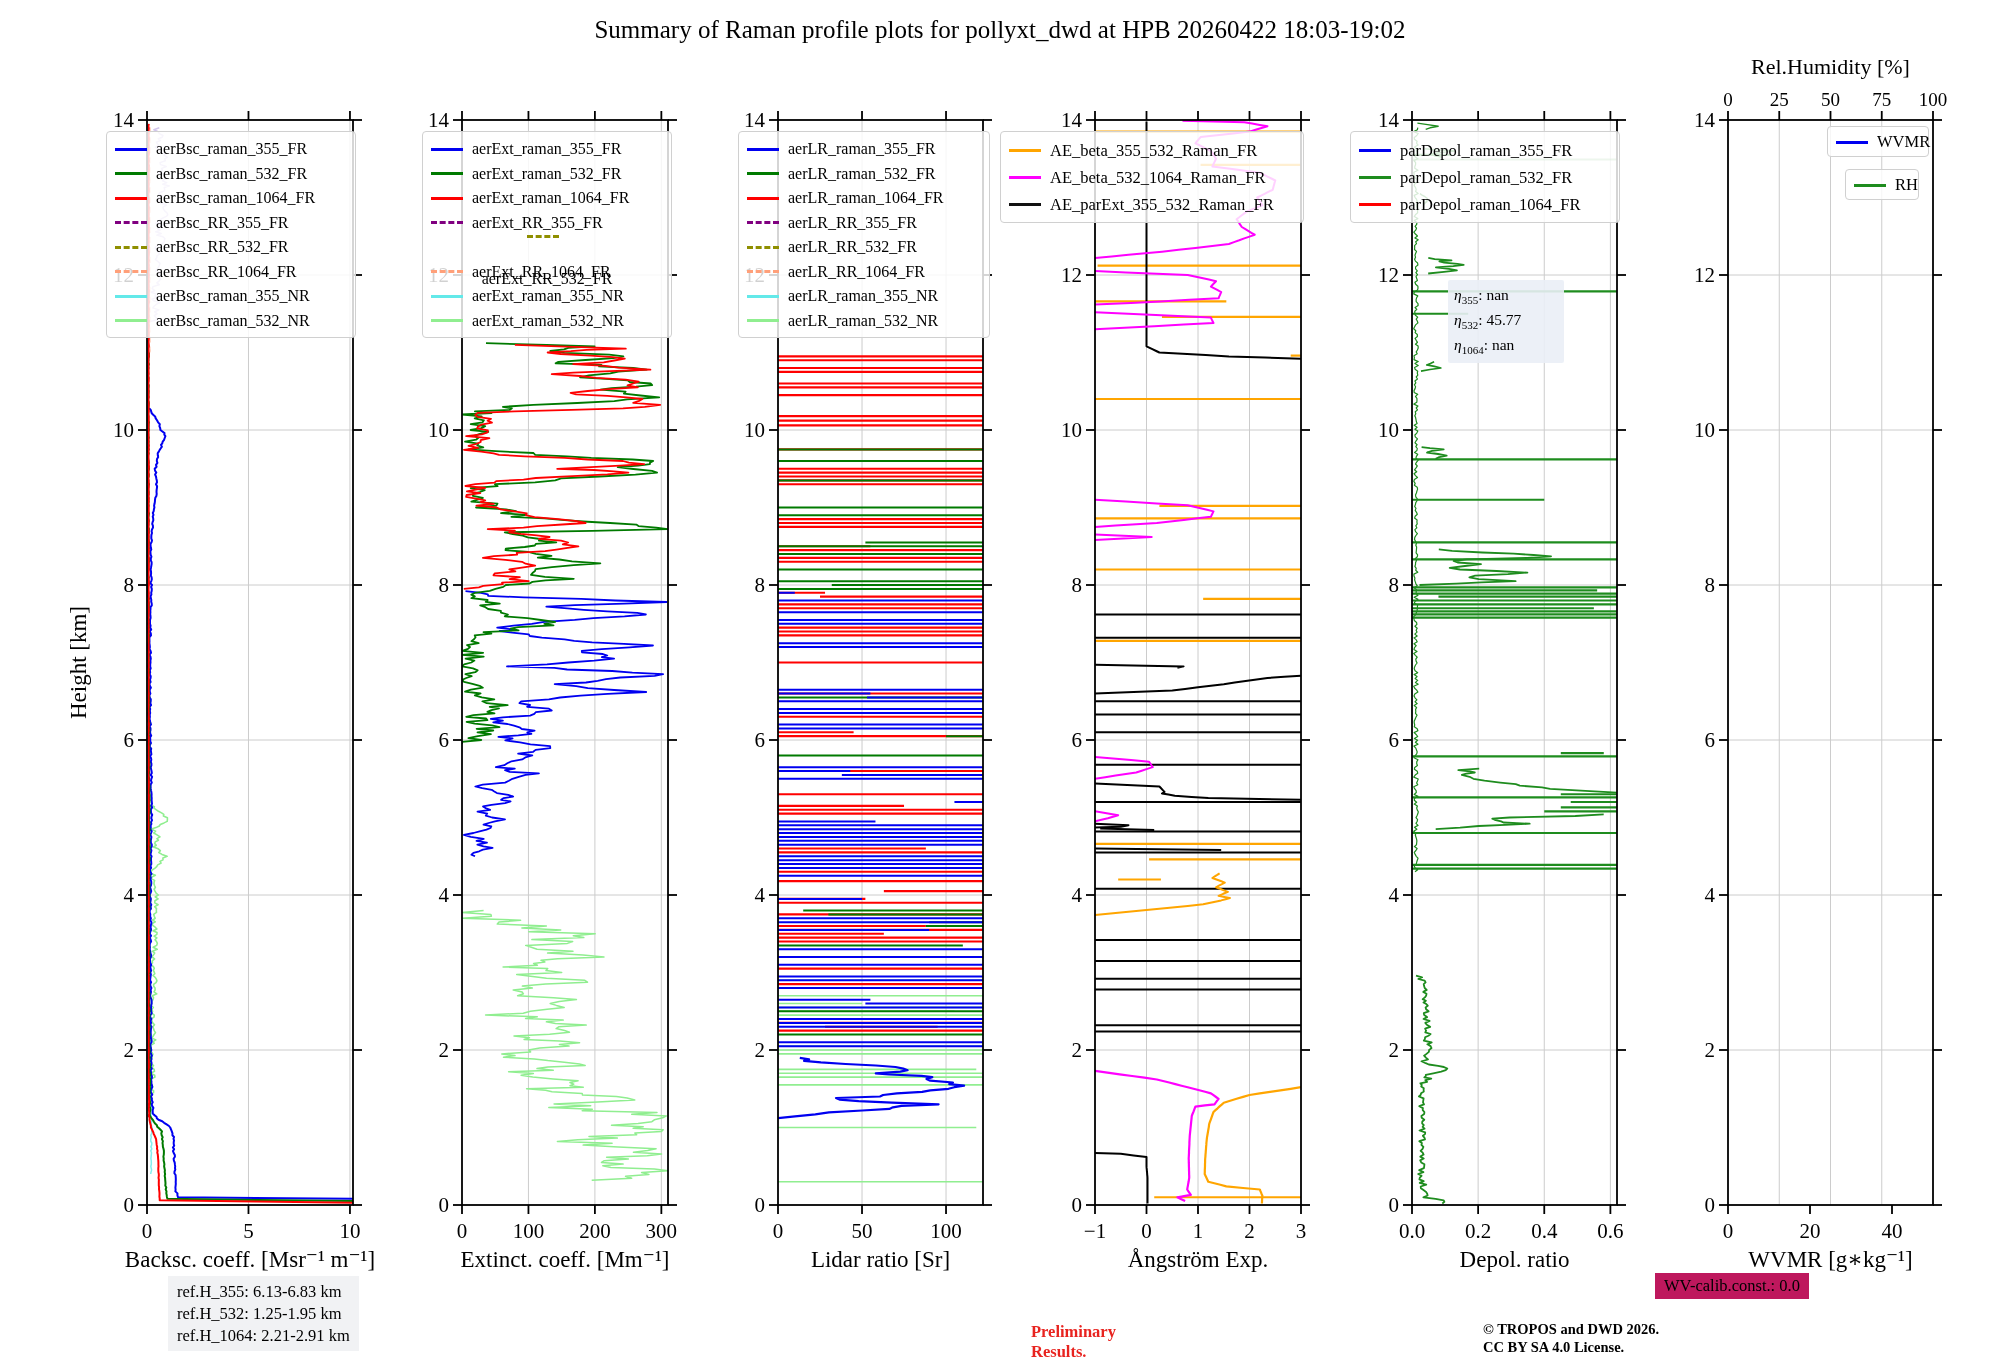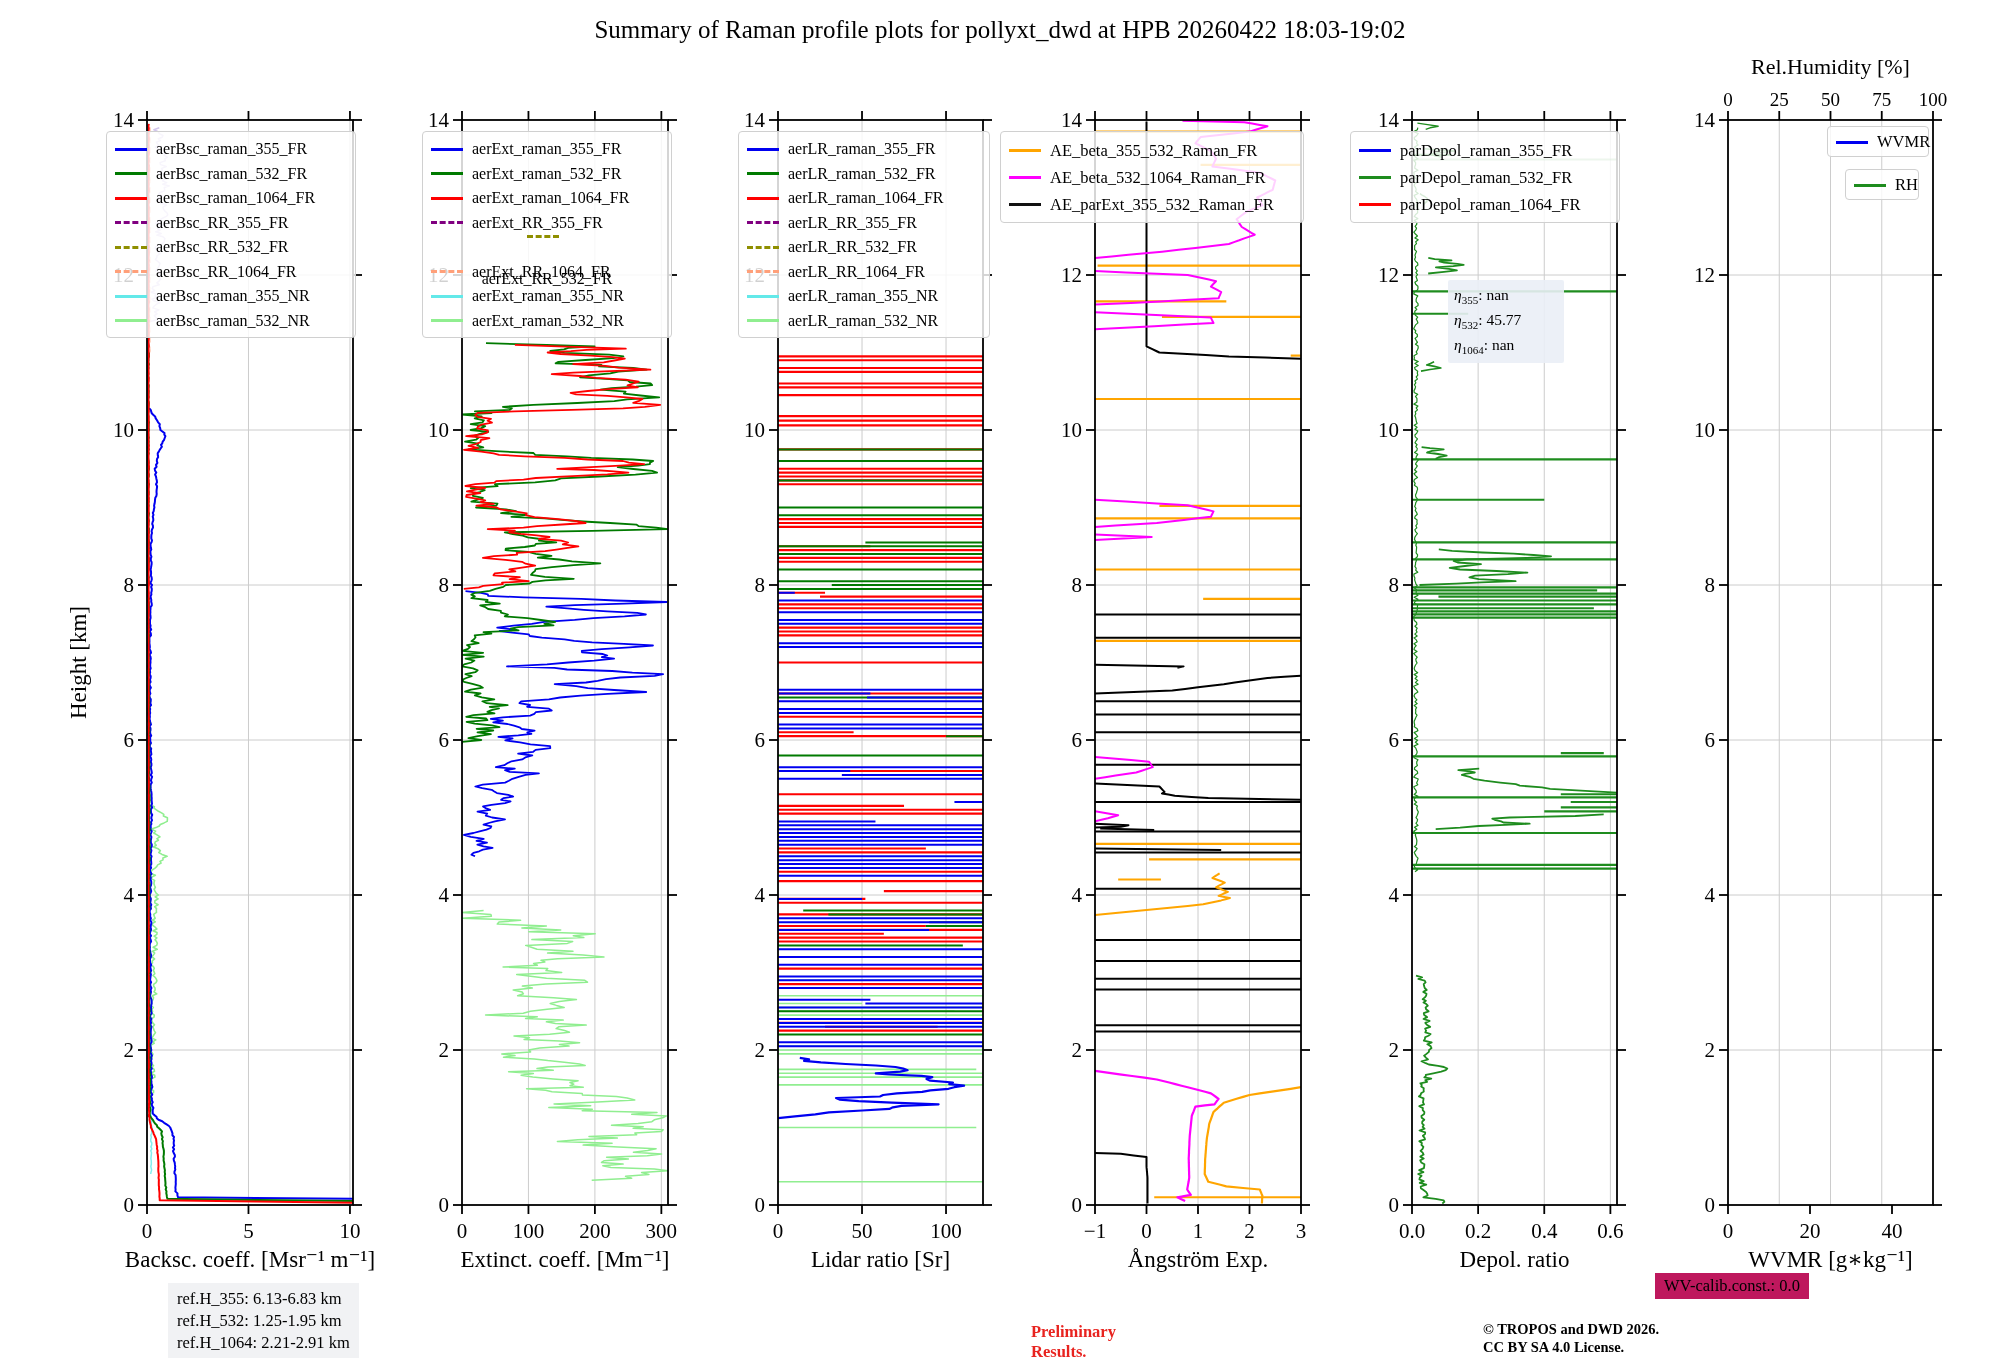--- a/index.html
+++ b/index.html
@@ -9,21 +9,21 @@
   .title{position:absolute;left:0;right:0;top:16px;text-align:center;font-size:25px;z-index:2;}
   .legend{position:absolute;background:rgba(255,255,255,0.82);border:1px solid #d0d0d0;
           border-radius:4px;padding:5px 8px 4px 8px;z-index:3;box-sizing:border-box;}
   .lg-row{display:flex;align-items:center;white-space:nowrap;}
   .lg-swatch{display:inline-block;width:32px;margin-right:9px;flex:0 0 32px;}
   .lg-label{display:inline-block;}
   .anno{position:absolute;left:1448px;top:280px;width:104px;background:rgba(234,238,246,0.9);
         padding:4px 6px;font-size:15.5px;line-height:1.45;z-index:2;border-radius:2px;}
   .anno sub{font-size:11px;}
   .refbox{position:absolute;left:168px;top:1276px;background:#f1f2f4;padding:5px 9px;
-          font-size:16.5px;line-height:1.32;z-index:2;margin-top:7px;}
+          font-size:16.5px;line-height:1.32;z-index:2;}
   .wvbox{position:absolute;left:1655px;top:1273px;background:#be185d;padding:3px 9px;
          font-size:16.5px;z-index:2;}
   .prelim{position:absolute;left:1031px;top:1322px;color:#e8231f;font-weight:bold;
           font-size:16.5px;line-height:1.2;z-index:2;}
   .copyr{position:absolute;left:1483px;top:1320px;font-weight:bold;font-size:14.5px;
          line-height:1.25;z-index:2;}
   .badge{position:absolute;left:667px;top:1258px;z-index:2;}
 </style>
 </head>
 <body>

